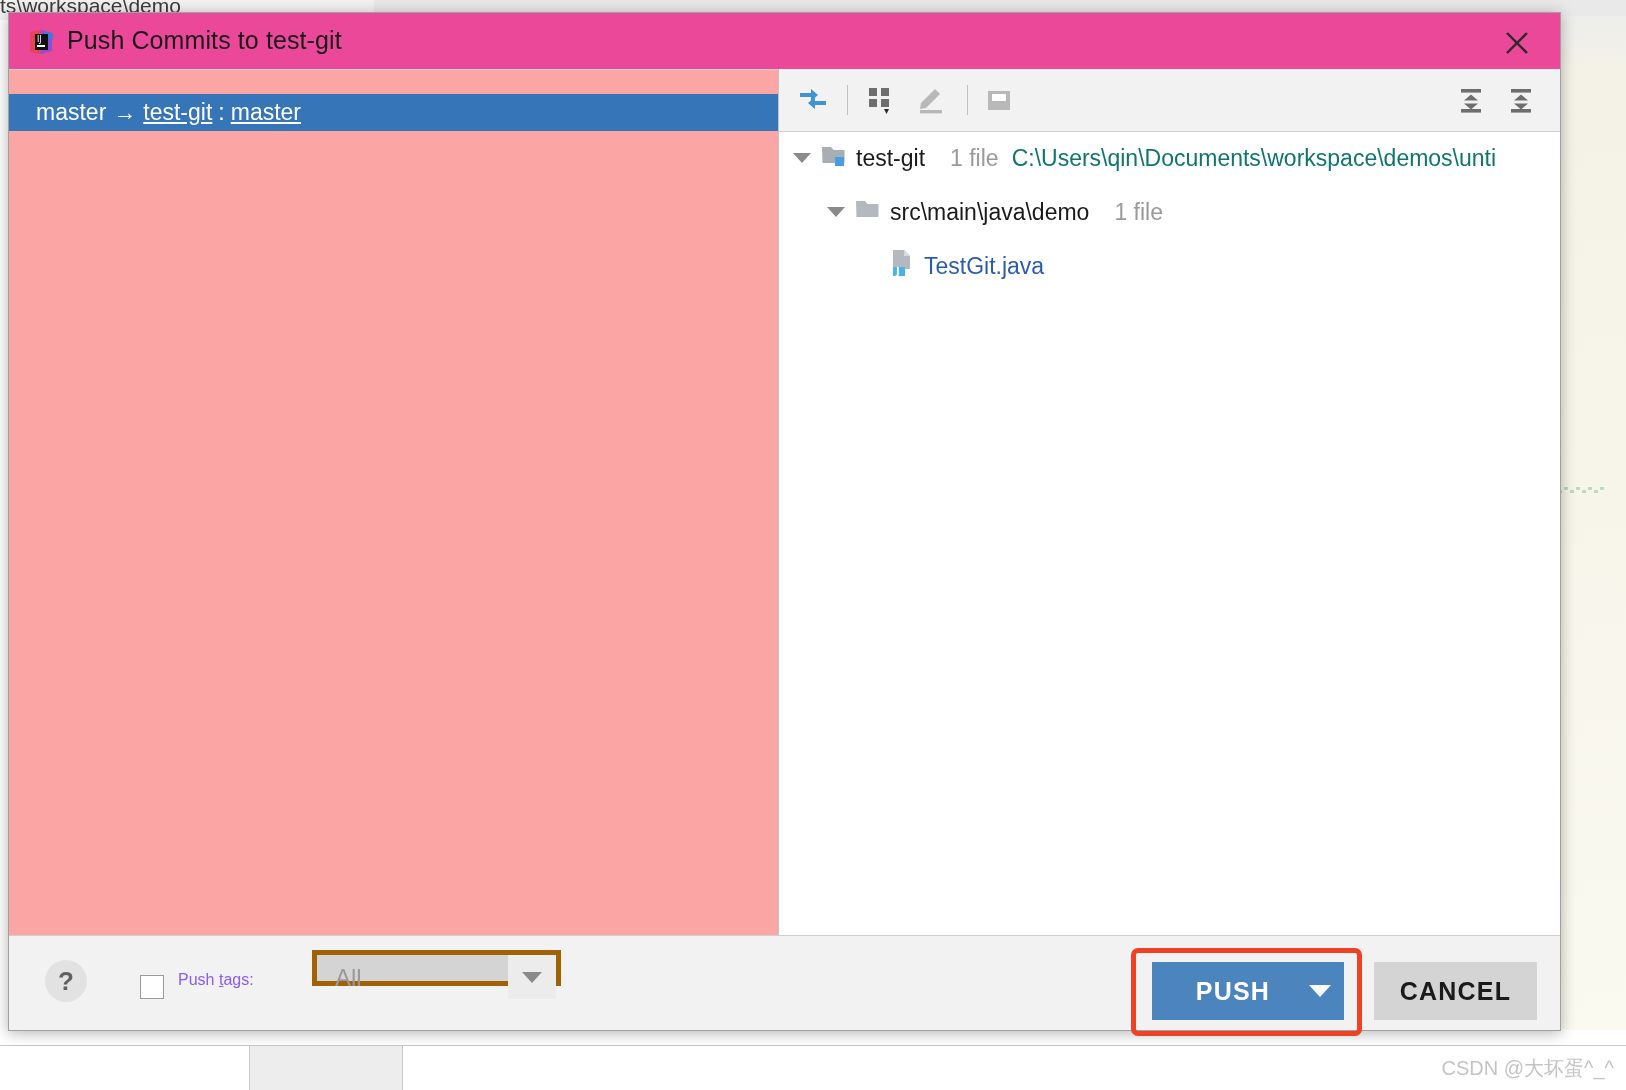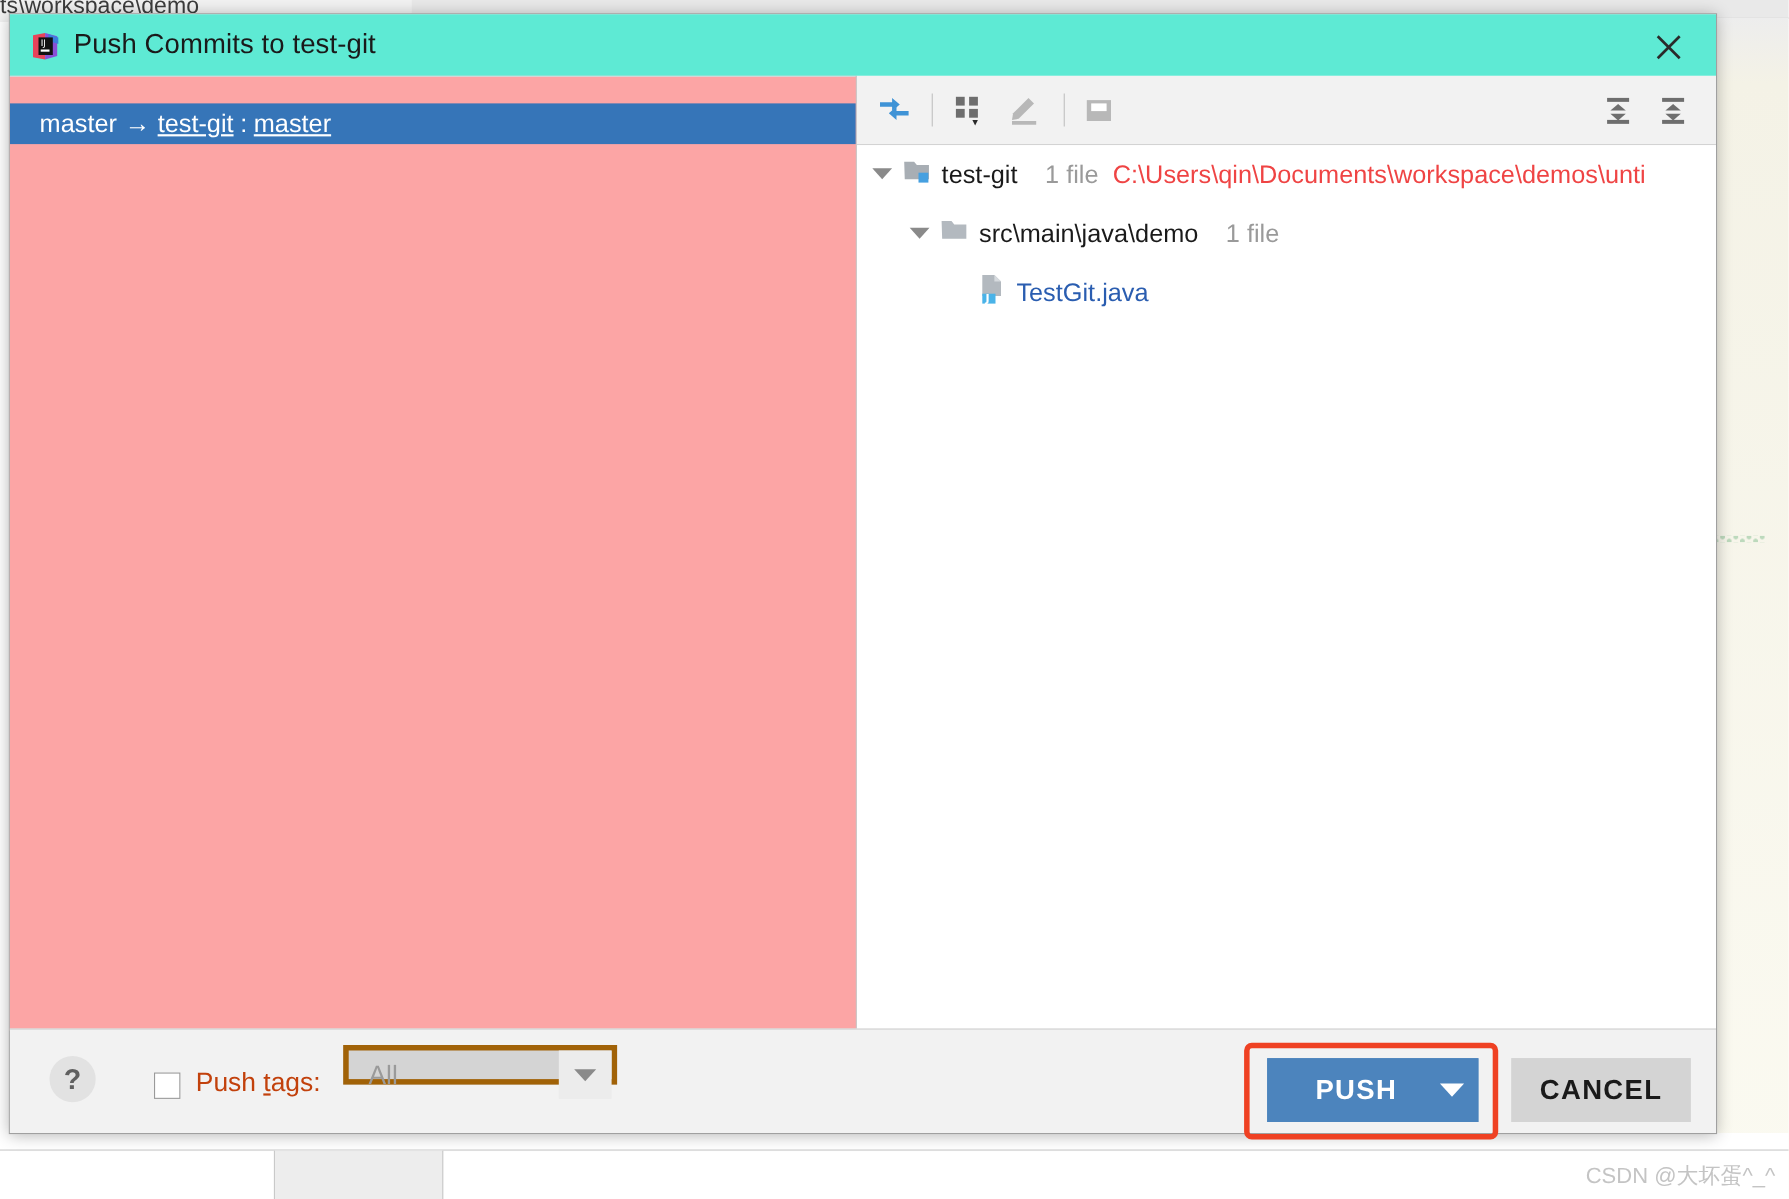--- a/index.html
+++ b/index.html
@@ -103,21 +103,21 @@
     width: 1553px; height: 1019px;
     background: #f2f2f2;
     border: 1px solid #a0a0a0;
     box-shadow: 0 2px 14px rgba(0,0,0,0.30);
     box-sizing: border-box;
   }
   #titlebar {
     position: absolute;
     left: 0; top: 0; right: 0;
     height: 56px;
-    background: #5eead4;
+    background: #ec4899;
   }
   #app-icon {
     position: absolute;
     left: 18px; top: 15px;
     width: 28px; height: 28px;
   }
   #dialog-title {
     position: absolute;
     left: 58px; top: 13px;
     font-size: 25px;
@@ -242,21 +242,21 @@
   .tri {
     width: 0; height: 0;
     border-left: 9px solid transparent;
     border-right: 9px solid transparent;
     border-top: 10px solid #8a8a8a;
     margin-right: 10px;
     flex: 0 0 auto;
   }
   .node-name { color: #1a1a1a; }
   .node-count { color: #9a9a9a; margin-left: 25px; }
-  .node-path { color: #ef4444; margin-left: 13px; }
+  .node-path { color: #0f766e; margin-left: 13px; }
   .file-name { color: #2a5db0; }
 
   .ic { flex: 0 0 auto; margin-right: 9px; display: block; }
 
   #h-scrollbar-track {
     position: absolute;
     left: 8px; top: 851px;
     width: 765px; height: 14px;
     background: #ffffff;
   }
@@ -288,22 +288,22 @@
     left: 131px; top: 39px;
     width: 24px; height: 24px;
     border: 1px solid #9a9a9a;
     background: #ffffff;
     box-sizing: border-box;
     cursor: default;
   }
   #push-tags-label {
     position: absolute;
     left: 169px; top: 35px;
-    font-size: 24px;
-    color: #c2410c;
+    font-size: 16px;
+    color: #8b5cf6;
     white-space: nowrap;
   }
   #push-tags-label .mn { text-decoration: underline; }
   #push-tags-select {
     position: absolute;
     left: 303px; top: 14px;
     width: 249px; height: 36px;
     background: #d4d4d4;
     border: 5px solid #a16207;
     box-sizing: border-box;

